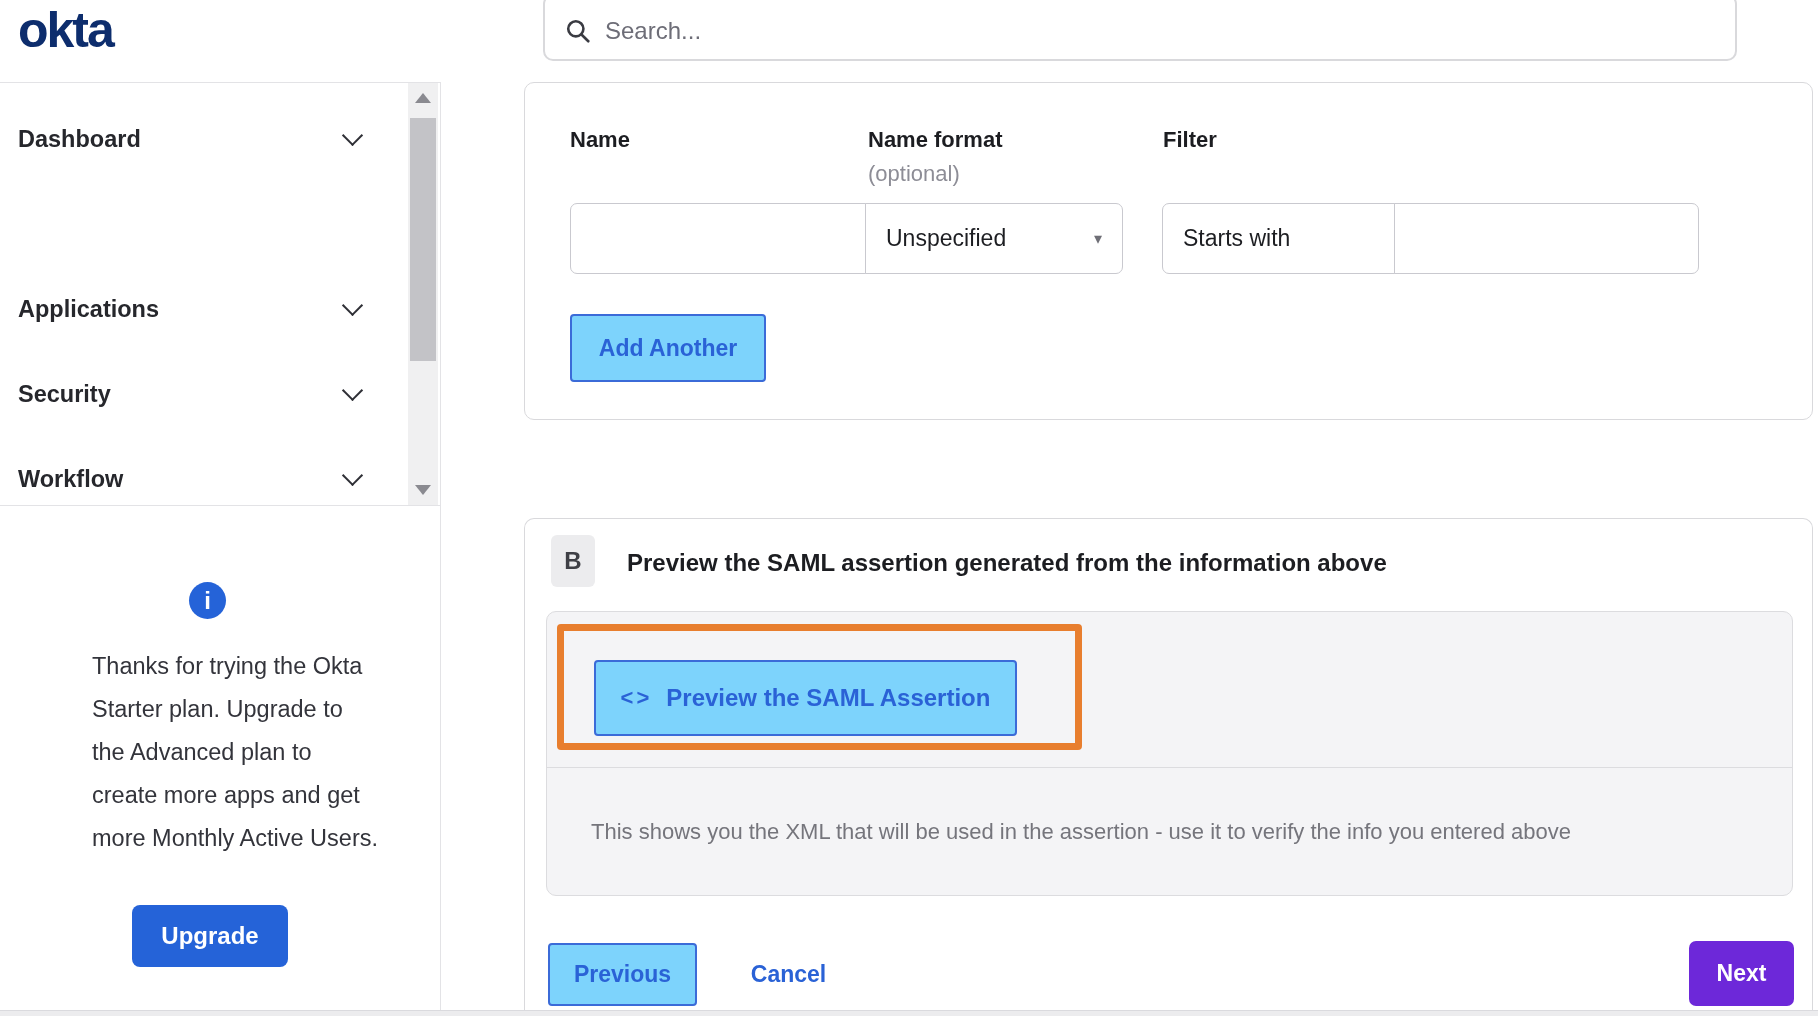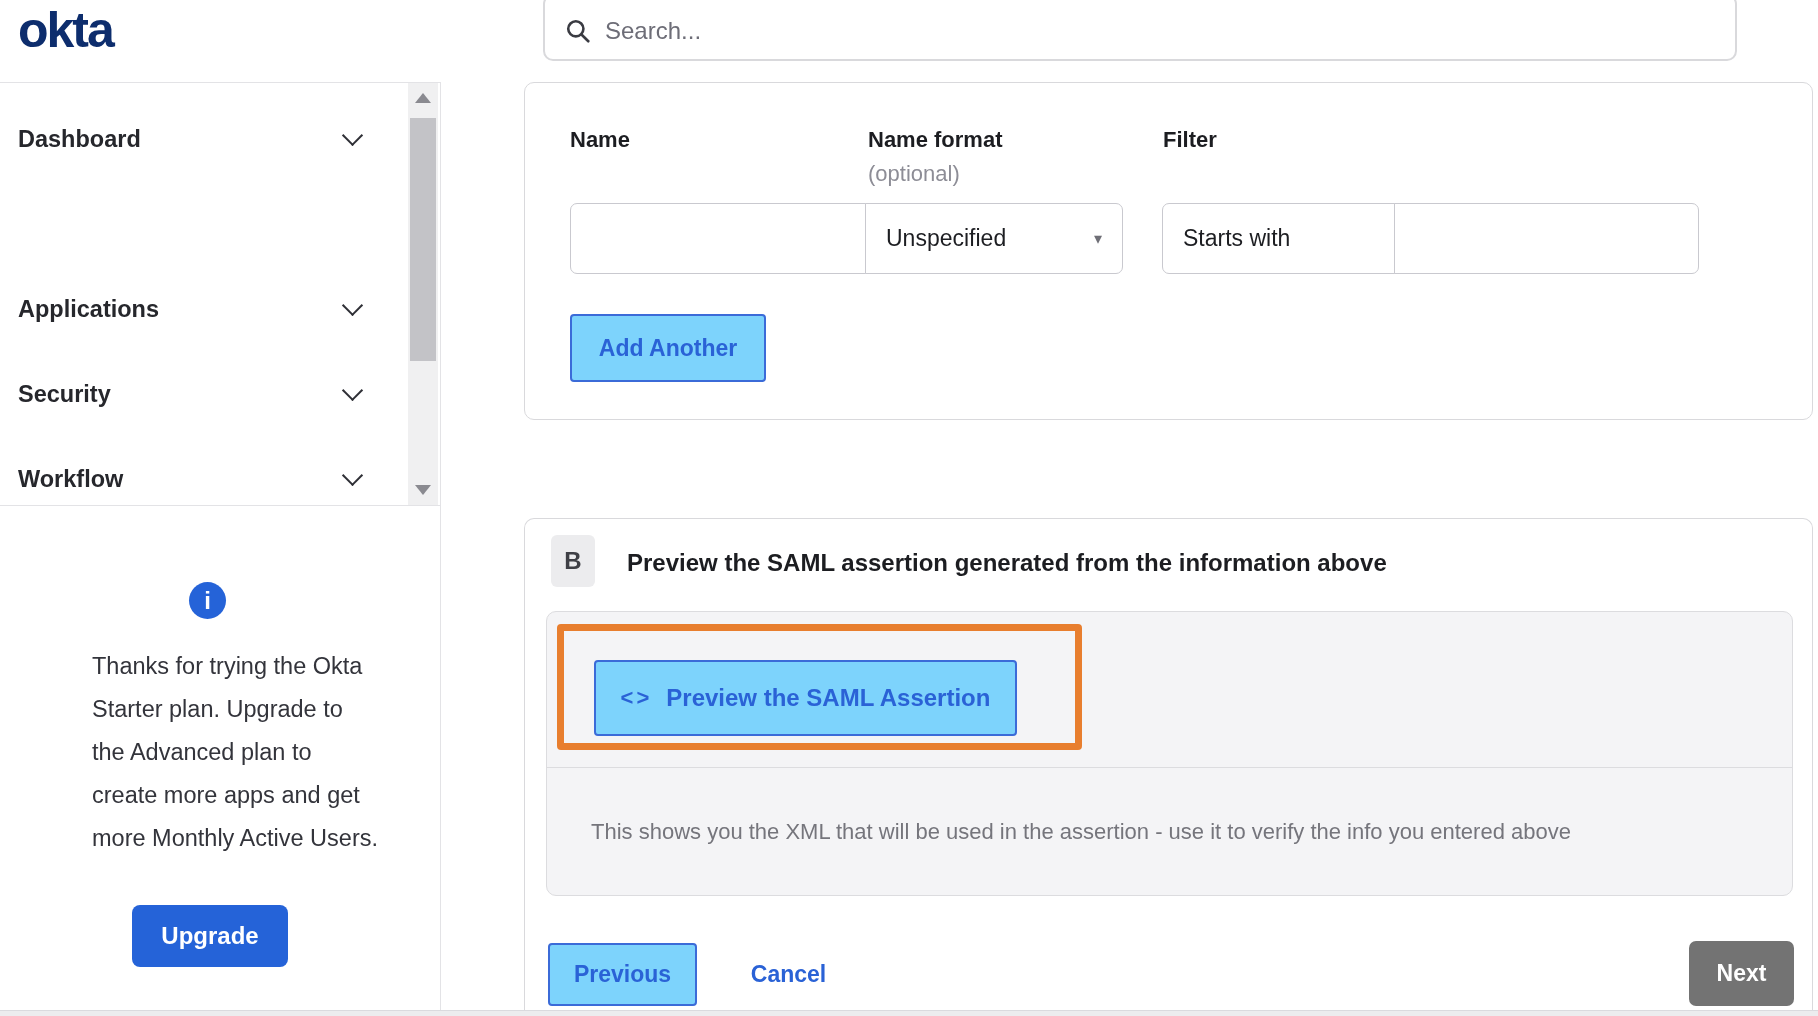--- a/index.html
+++ b/index.html
@@ -75,21 +75,21 @@
   .preview-btn { position:absolute; left:47px; top:48px; width:423px; height:76px; font-size:24px; gap:14px; }
   .code-glyph { font-weight:700; font-size:22px; letter-spacing:3px; }
   .gray-divider { position:absolute; left:0; right:0; top:155px; height:1px; background:#dcdcdf; }
   .gray-desc { position:absolute; left:0; right:0; top:156px; height:128px; display:flex; align-items:center;
           padding-left:44px; font-size:22px; color:#75757c; }
 
   .prev-btn { position:absolute; left:23px; top:424px; width:149px; height:63px; font-size:23px; }
   .cancel-btn { position:absolute; left:216px; top:424px; width:95px; height:63px; display:flex;
           align-items:center; justify-content:center; color:#2a62d6; font-size:23px; font-weight:700;
           background:none; border:none; cursor:pointer; }
-  .next-btn { position:absolute; left:1164px; top:422px; width:105px; height:65px; background:#737373;
+  .next-btn { position:absolute; left:1164px; top:422px; width:105px; height:65px; background:#6d28d9;
           border:none; border-radius:7px; color:#fff; font-size:23px; font-weight:700;
           display:flex; align-items:center; justify-content:center; cursor:pointer; }
 
   .bottom-strip { position:absolute; left:0; top:1010px; width:1818px; height:6px;
           background:#ececee; border-top:1px solid #dadade; z-index:5; }
 </style>
 </head>
 <body>
 
 <div id="app">

